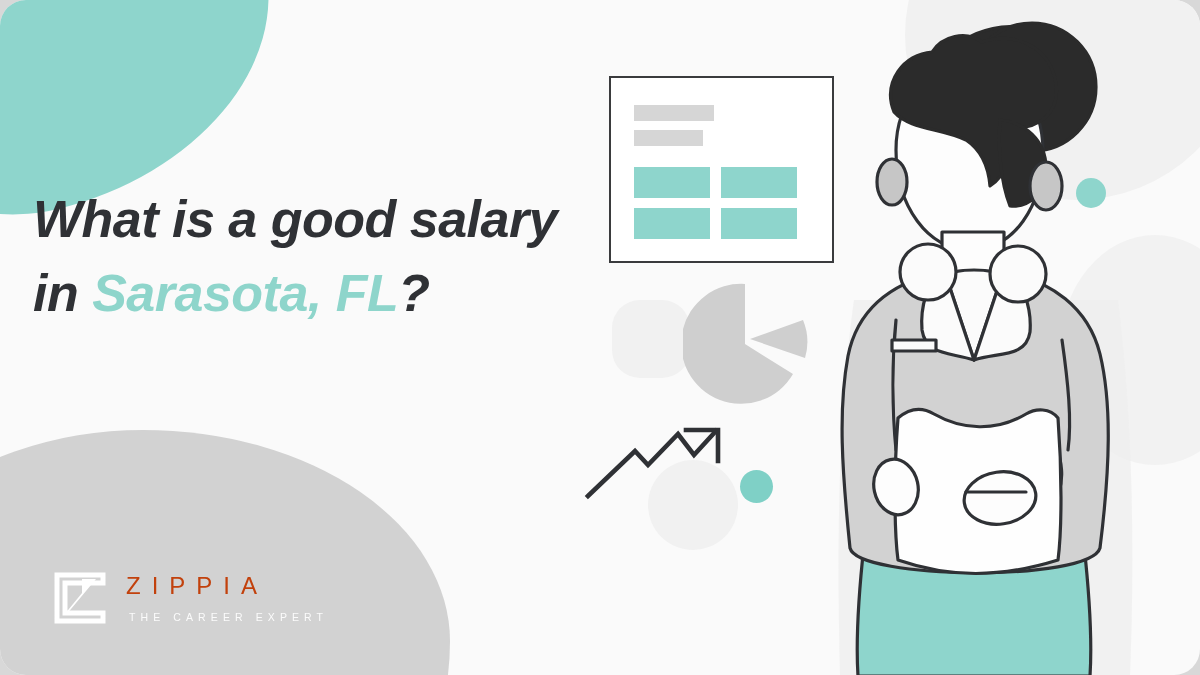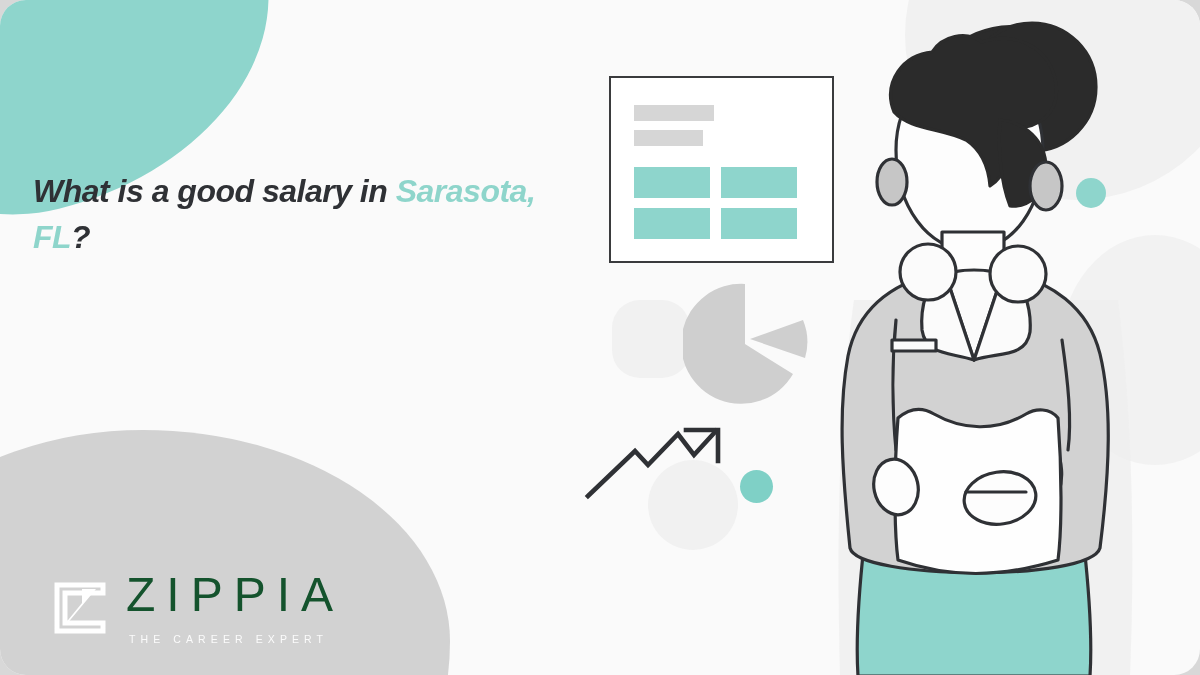--- a/index.html
+++ b/index.html
@@ -81,21 +81,21 @@
     width: 33px; height: 33px;
     background: #7fd0c6;
     border-radius: 50%;
   }
 
   
   .headline {
     position: absolute;
     left: 33px; top: 148px;
     width: 540px;
-    font-size: 32px;
+    font-size: 52px;
     line-height: 1.42;
     font-weight: 800;
     font-style: italic;
     letter-spacing: -0.5px;
     color: #2f3135;
   }
   .headline .hl-accent { color: #8ed5cb; }
 
   
   .logo {
@@ -104,26 +104,25 @@
     display: flex;
     align-items: center;
     gap: 18px;
   }
   .logo-mark {
     width: 56px; height: 56px;
     position: relative;
   }
   .logo-text { display: flex; flex-direction: column; }
   .logo-word {
-    font-size: 48px;
+    font-size: 24px;
     letter-spacing: 11px;
     font-weight: 400;
-    color: #14532d;
+    color: #c2410c;
     line-height: 1.05;
-    text-align: right;
   }
   .logo-tag {
     font-size: 10.5px;
     letter-spacing: 5.1px;
     color: #ffffff;
     opacity: .92;
     margin-top: 13px;
     padding-left: 3px;
   }
 

